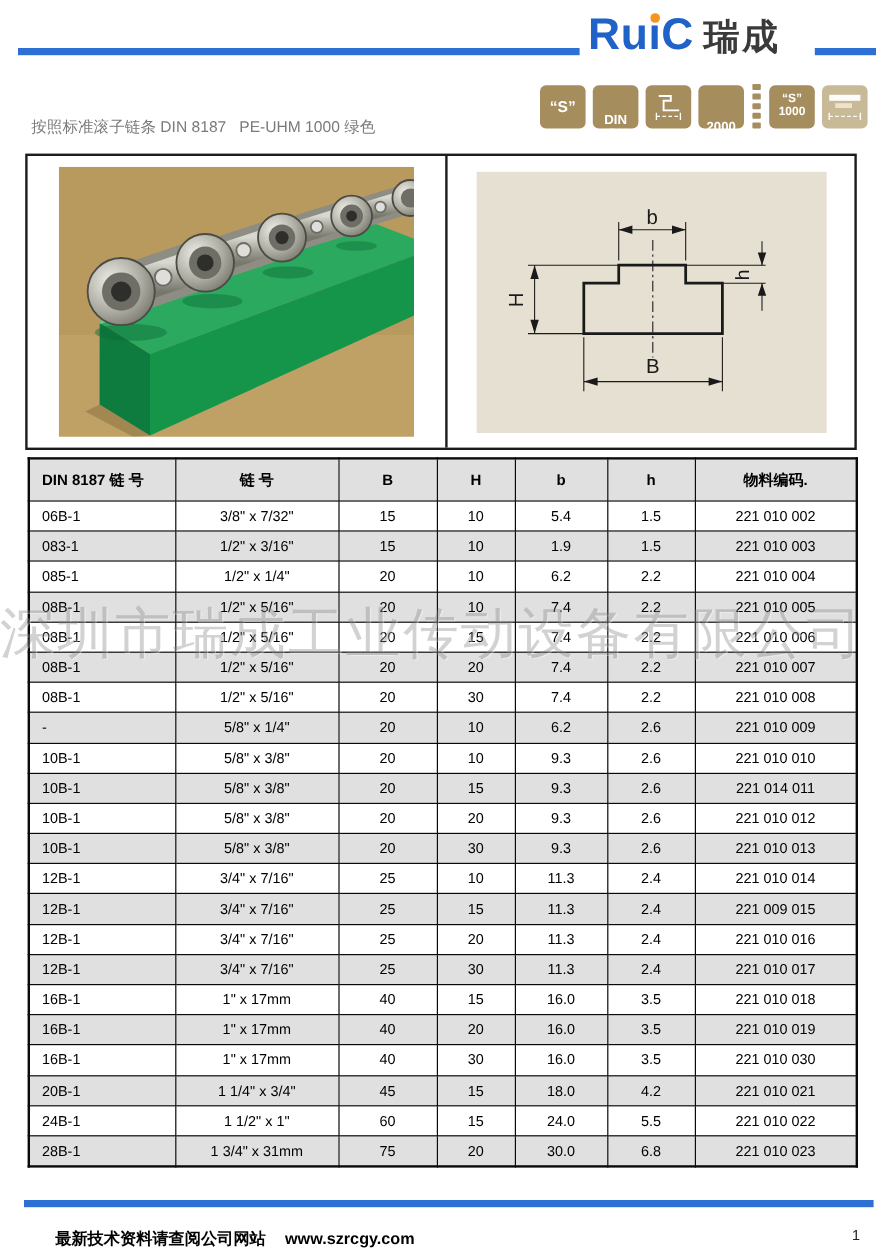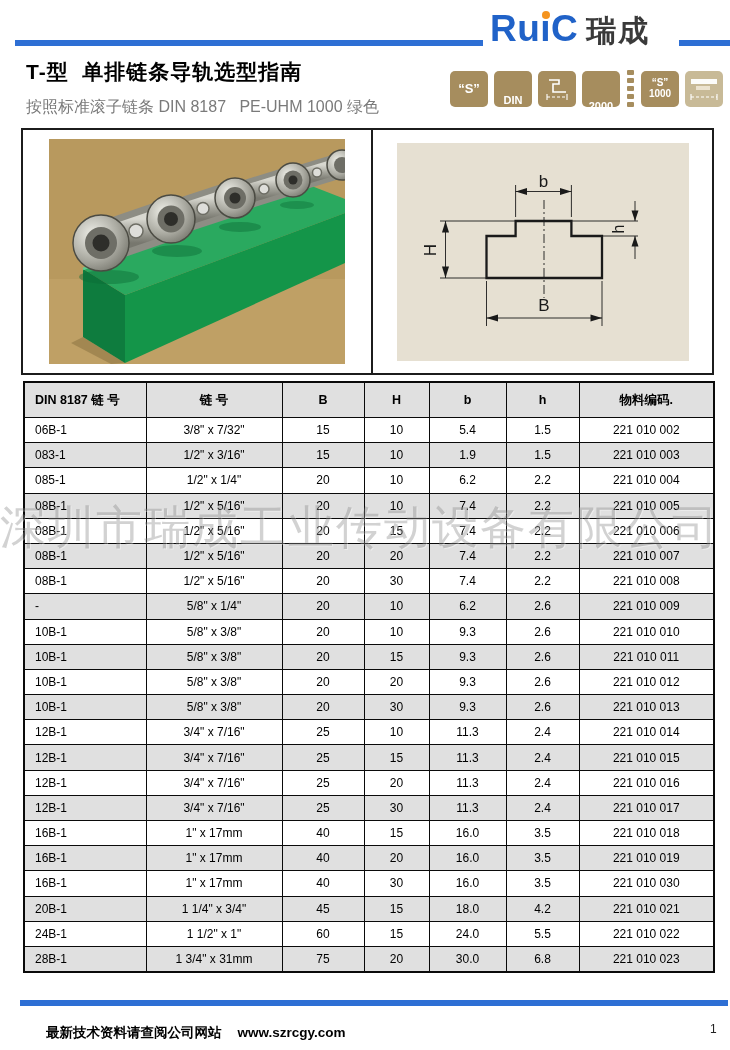--- a/index.html
+++ b/index.html
@@ -13,21 +13,21 @@
   .rule-right{top:40px;left:679px;width:51px;}
   .logo{position:absolute;top:8px;left:490px;display:flex;align-items:baseline;white-space:nowrap;}
   .logo-latin{font-size:37px;font-weight:700;color:#2062c8;letter-spacing:.5px;}
   .logo-i{position:relative;}
   .logo-i::after{content:'';position:absolute;left:50%;top:3px;transform:translateX(-50%);
     width:8px;height:8px;border-radius:50%;background:#f5941e;}
   .logo-cjk{font-size:30px;font-weight:700;color:#3a3a3a;margin-left:8px;letter-spacing:2px;}
   
   .doc-title{position:absolute;top:58px;left:26px;font-size:21px;font-weight:700;
     letter-spacing:1px;white-space:pre;}
-  .doc-subtitle{position:absolute;top:97px;left:26px;font-size:16px;color:#7a7a7a;white-space:pre;}
+  .doc-subtitle{position:absolute;top:97px;left:26px;font-size:13px;color:#7a7a7a;white-space:pre;}
   
   .badges{position:absolute;top:70px;left:450px;display:flex;align-items:center;gap:6px;}
   .badge{width:38px;height:36px;border-radius:5px;background:#a68d5e;color:#fff;
     display:flex;flex-direction:column;align-items:center;justify-content:center;
     font-weight:700;line-height:1.05;text-align:center;}
   .badge.light{background:#c8ba97;}
   .badge .b-lg{font-size:13px;}
   .badge .b-md{font-size:11px;margin-top:36px;}
   .badge .b-sm{font-size:10px;}
   .badge-divider{display:flex;flex-direction:column;gap:3px;margin:0 1px;}
@@ -61,21 +61,20 @@
 
 <div class="page">
 
   <div class="rule rule-left"></div>
   <div class="logo">
     <span class="logo-latin"><span>Ru</span><span class="logo-i">i</span><span>C</span></span>
     <span class="logo-cjk">瑞成</span>
   </div>
   <div class="rule rule-right"></div>
 
-  <div class="doc-title">T-型  单排链条导轨选型指南</div>
   <div class="doc-subtitle">按照标准滚子链条 DIN 8187   PE-UHM 1000 绿色</div>
 
   <div class="badges">
     <div class="badge">
       <span class="b-lg">“S”</span>
     </div>
     <div class="badge">
       <span class="b-md">DIN</span>
       <span class="b-sm">2768</span>
     </div>
@@ -336,21 +335,21 @@
           <td>2.6</td>
           <td>221 010 010</td>
         </tr>
         <tr>
           <td>10B-1</td>
           <td>5/8" x 3/8"</td>
           <td>20</td>
           <td>15</td>
           <td>9.3</td>
           <td>2.6</td>
-          <td>221 010 011</td>
+          <td>221 014 011</td>
         </tr>
         <tr>
           <td>10B-1</td>
           <td>5/8" x 3/8"</td>
           <td>20</td>
           <td>20</td>
           <td>9.3</td>
           <td>2.6</td>
           <td>221 010 012</td>
         </tr>
@@ -372,21 +371,21 @@
           <td>2.4</td>
           <td>221 010 014</td>
         </tr>
         <tr>
           <td>12B-1</td>
           <td>3/4" x 7/16"</td>
           <td>25</td>
           <td>15</td>
           <td>11.3</td>
           <td>2.4</td>
-          <td>221 010 015</td>
+          <td>221 009 015</td>
         </tr>
         <tr>
           <td>12B-1</td>
           <td>3/4" x 7/16"</td>
           <td>25</td>
           <td>20</td>
           <td>11.3</td>
           <td>2.4</td>
           <td>221 010 016</td>
         </tr>

